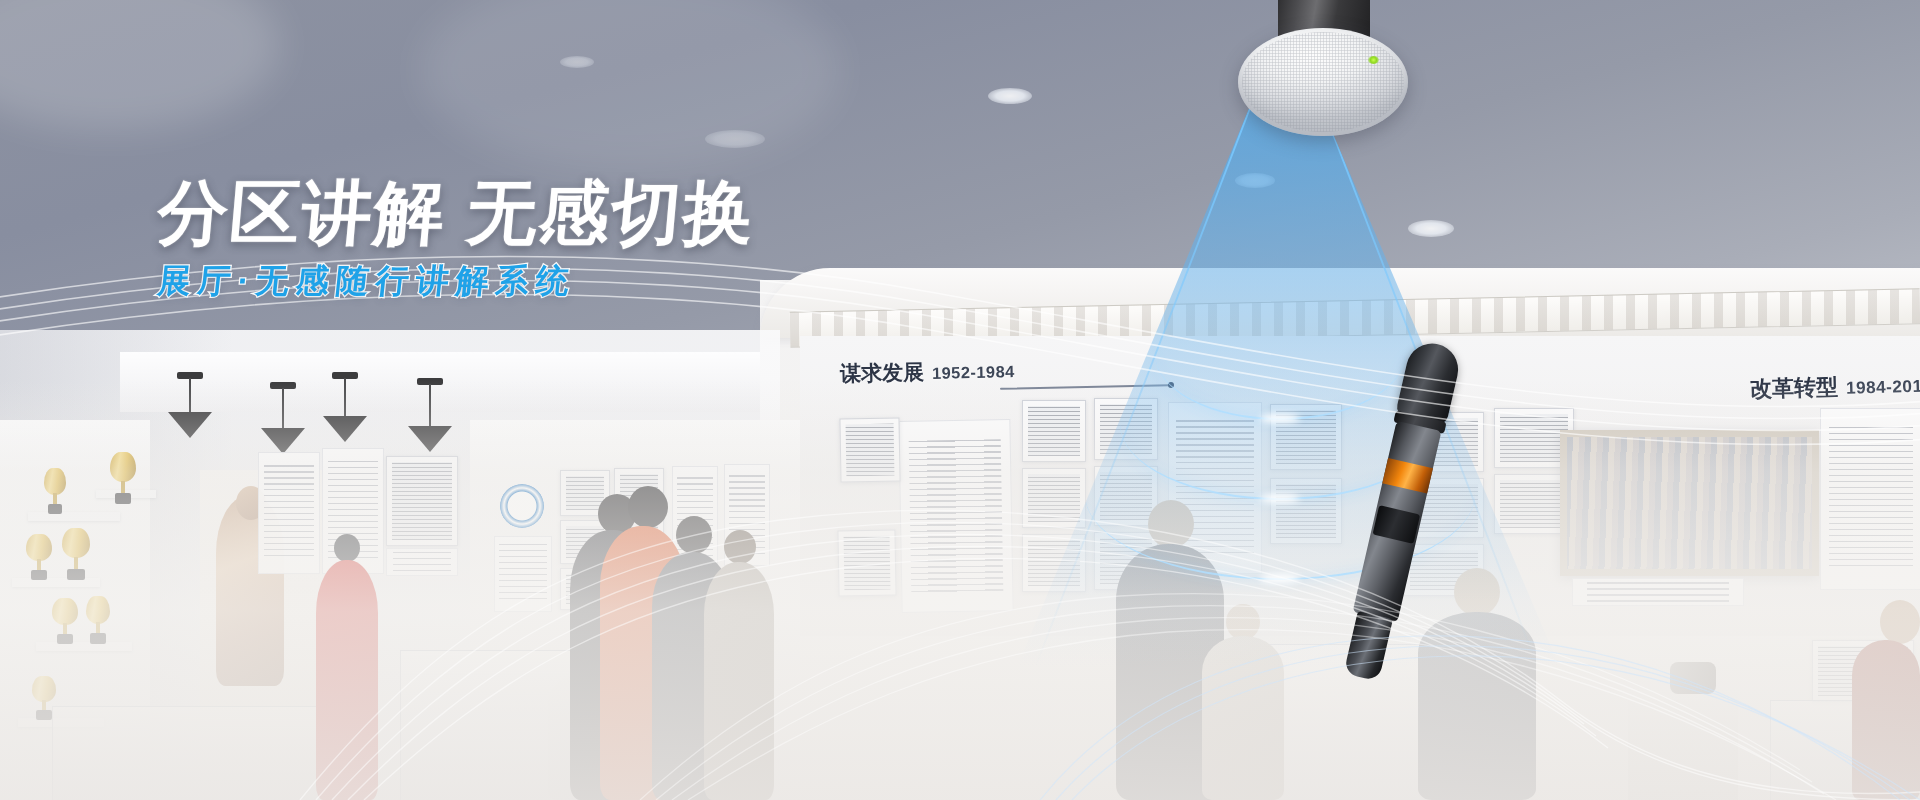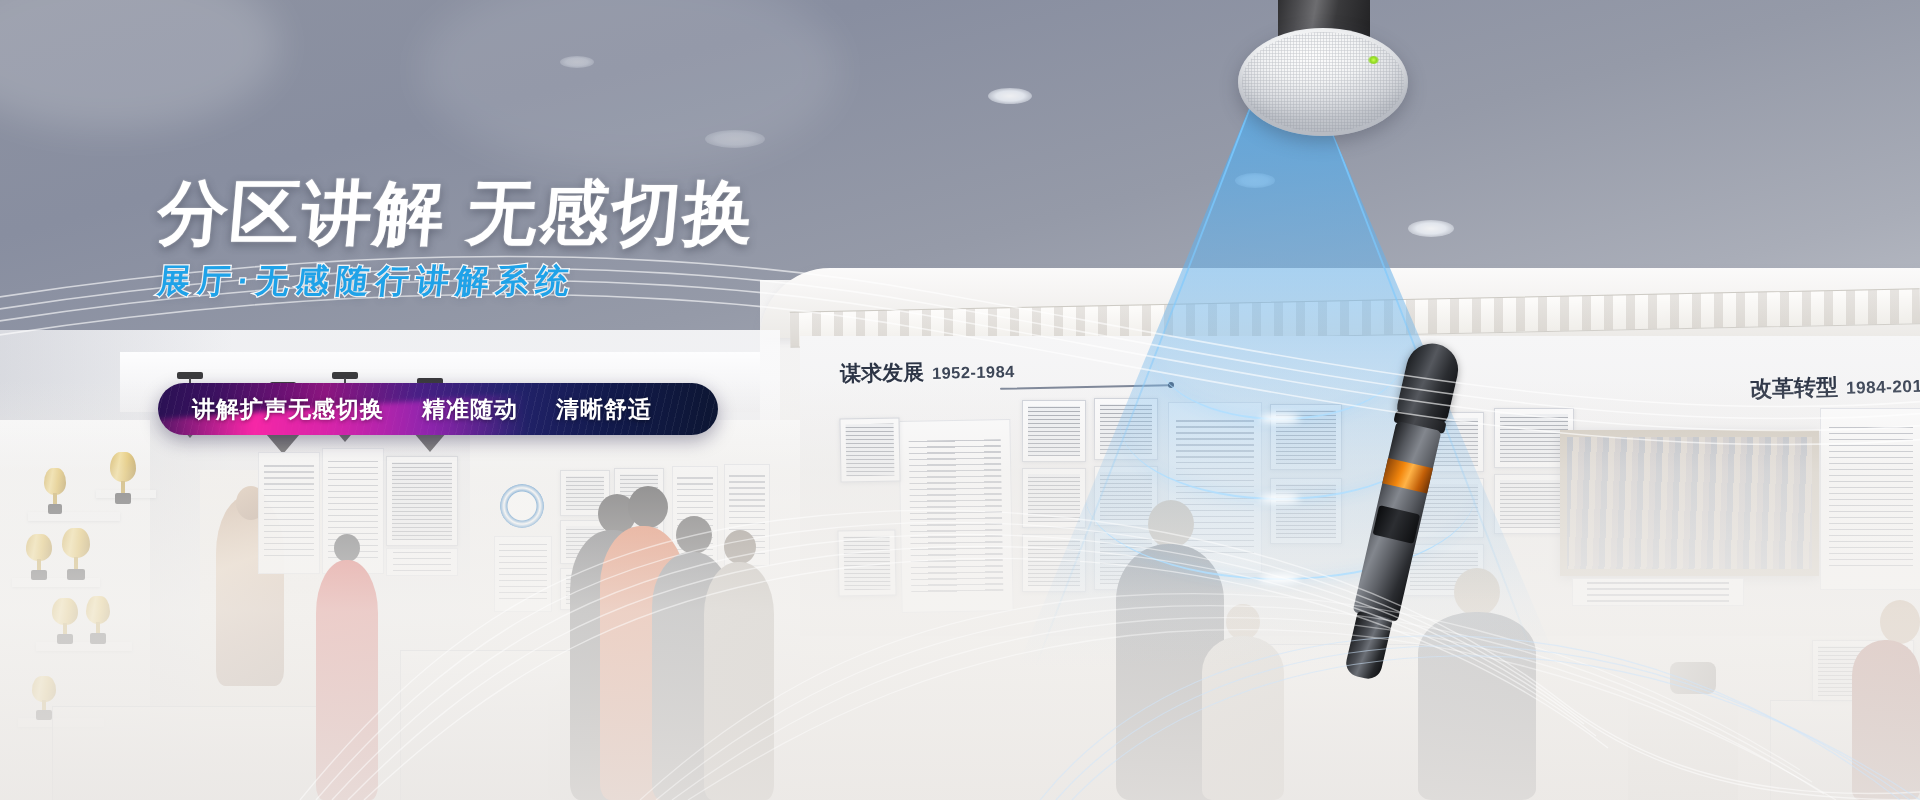--- a/index.html
+++ b/index.html
@@ -510,23 +510,16 @@
       <path d="M1072,800 C1152,716 1282,660 1452,656 C1632,652 1788,712 1920,800"></path>
     </g>
   </svg>
 
   <div id="copy">
 
     <div id="headline">分区讲解 无感切换</div>
 
     <div id="subhead">展厅·无感随行讲解系统</div>
 
-    <div id="pill">
-      <div class="pill-inner">
-        <span class="pill-item">讲解扩声无感切换</span>
-        <span class="pill-item">精准随动</span>
-        <span class="pill-item">清晰舒适</span>
-      </div>
-    </div>
 
   </div>
 
 </div>
 
 </body></html>

